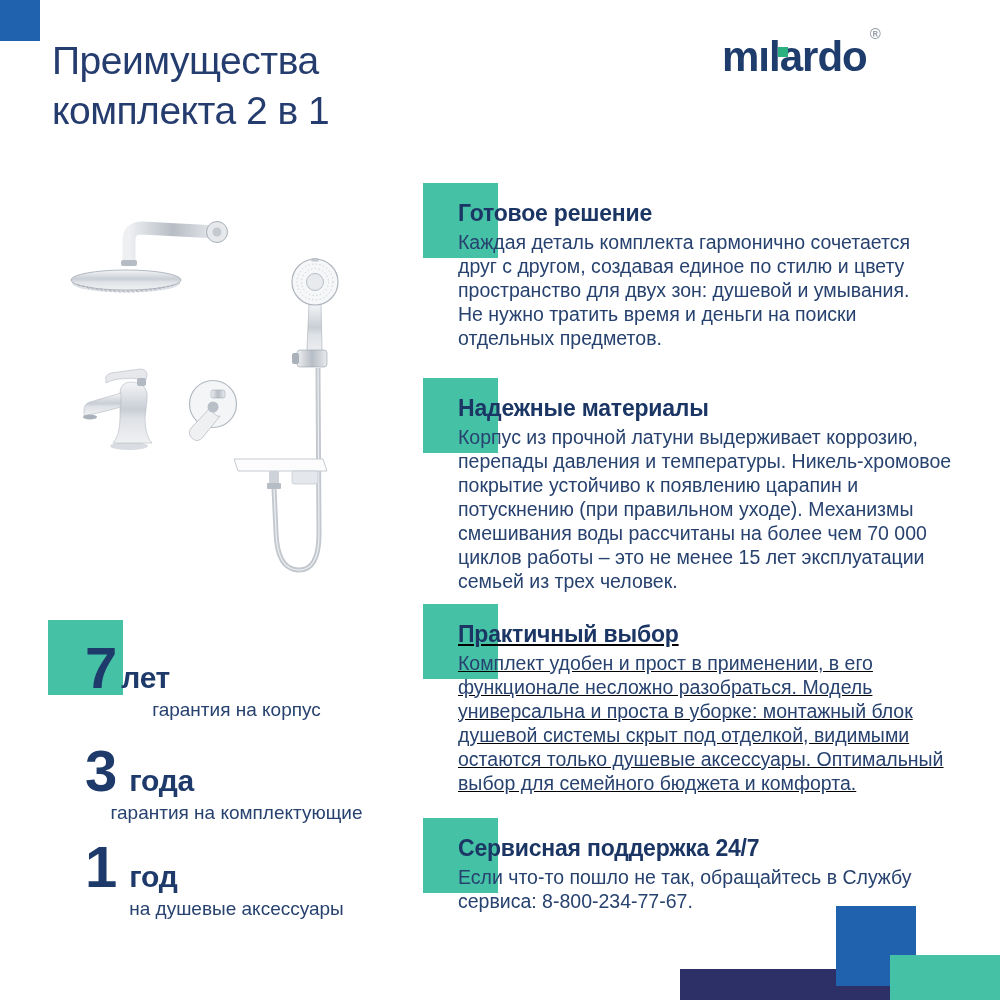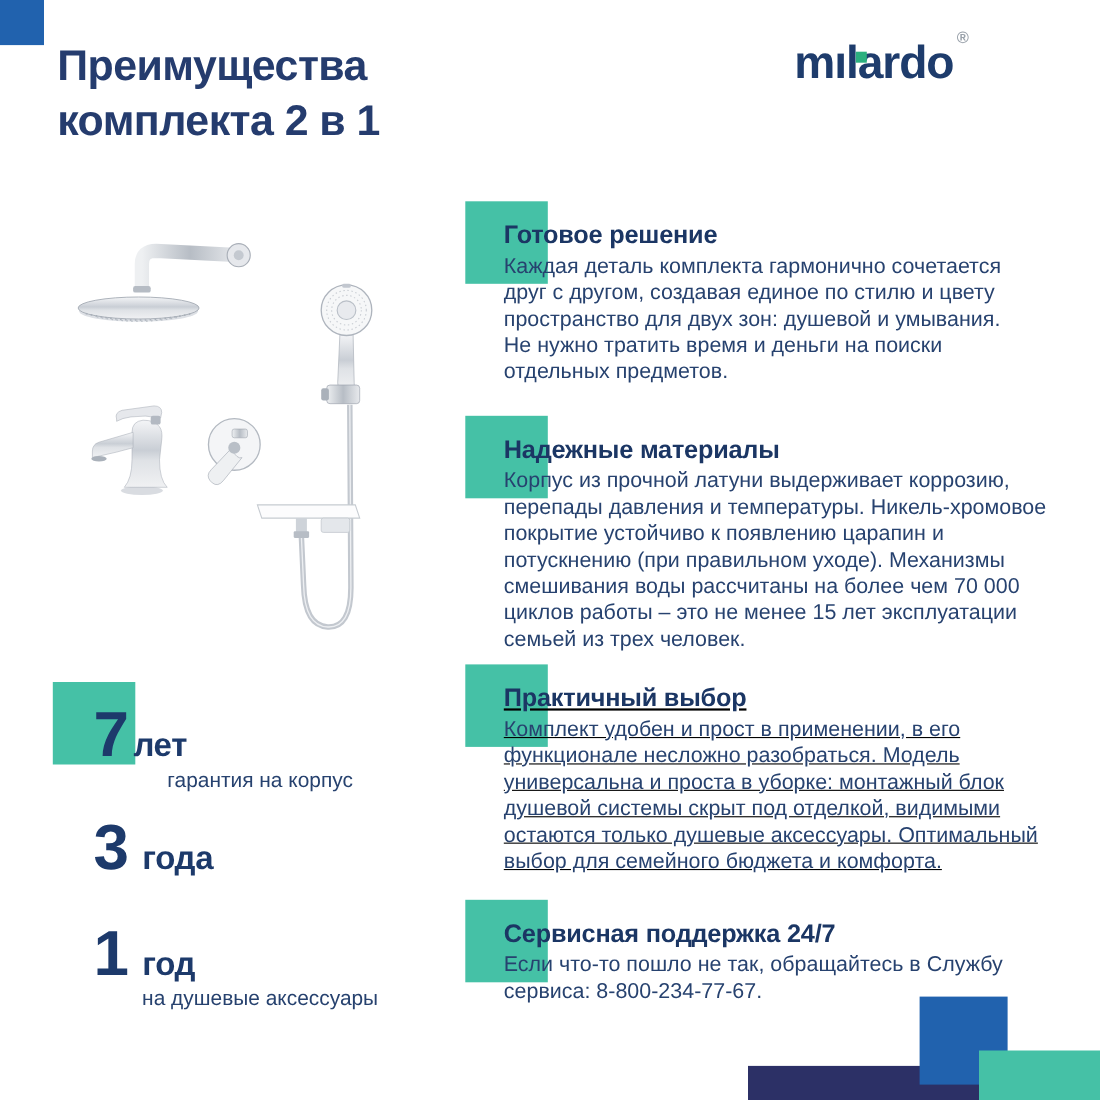--- a/index.html
+++ b/index.html
@@ -13,21 +13,21 @@
   }
   *{margin:0;padding:0;box-sizing:border-box;}
   html,body{background:#fff;}
   body{font-family:"Liberation Sans","DejaVu Sans",sans-serif;}
   .page{position:relative;width:1000px;height:1000px;background:#fff;overflow:hidden;}
 
   
   .corner-sq{position:absolute;left:0;top:0;width:40px;height:41px;background:var(--blue);}
 
   
-  .title{position:absolute;left:52px;top:36px;font-size:39px;line-height:50px;font-weight:bold;
+  .title{position:absolute;left:52px;top:36px;font-size:39px;line-height:50px;font-weight:normal;
          color:#253c6e;letter-spacing:-0.5px;white-space:pre-line;}
 
   
   .logo{position:absolute;left:722px;top:36px;white-space:nowrap;}
   .lg{font-size:42px;font-weight:bold;color:var(--logo-navy);letter-spacing:-1px;line-height:1;margin-top:20px;}
   .idot{position:absolute;left:56px;top:11px;width:10px;height:10px;background:var(--dot-green);}
   .reg{font-size:15px;color:#99a1aa;position:relative;top:-32px;margin-left:3px;font-weight:bold;}
 
   
   .product{position:absolute;left:40px;top:180px;width:360px;height:420px;}
@@ -194,20 +194,21 @@
       <span class="unit">лет</span>
     </div>
     <div class="caption">гарантия на корпус</div>
   </div>
 
   <div class="wblock w2">
     <div class="num-row">
       <span class="big">3</span>
       <span class="unit">года</span>
     </div>
+    <div class="caption">гарантия на комплектующие</div>
   </div>
 
   <div class="wblock w3">
     <div class="num-row">
       <span class="big">1</span>
       <span class="unit">год</span>
     </div>
     <div class="caption">на душевые аксессуары</div>
   </div>
 

